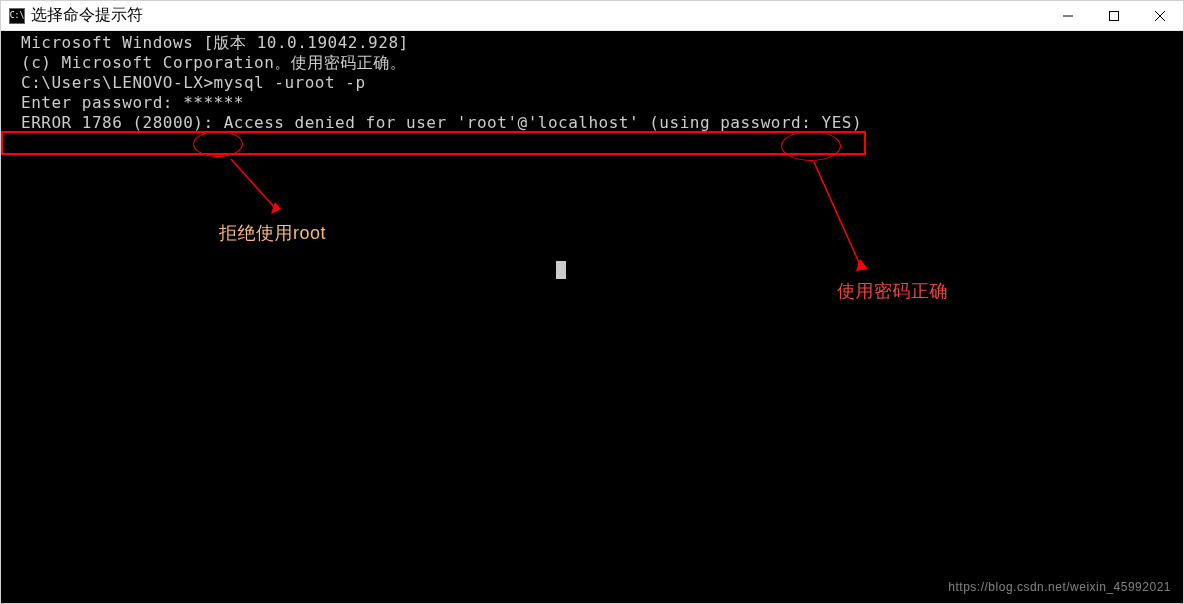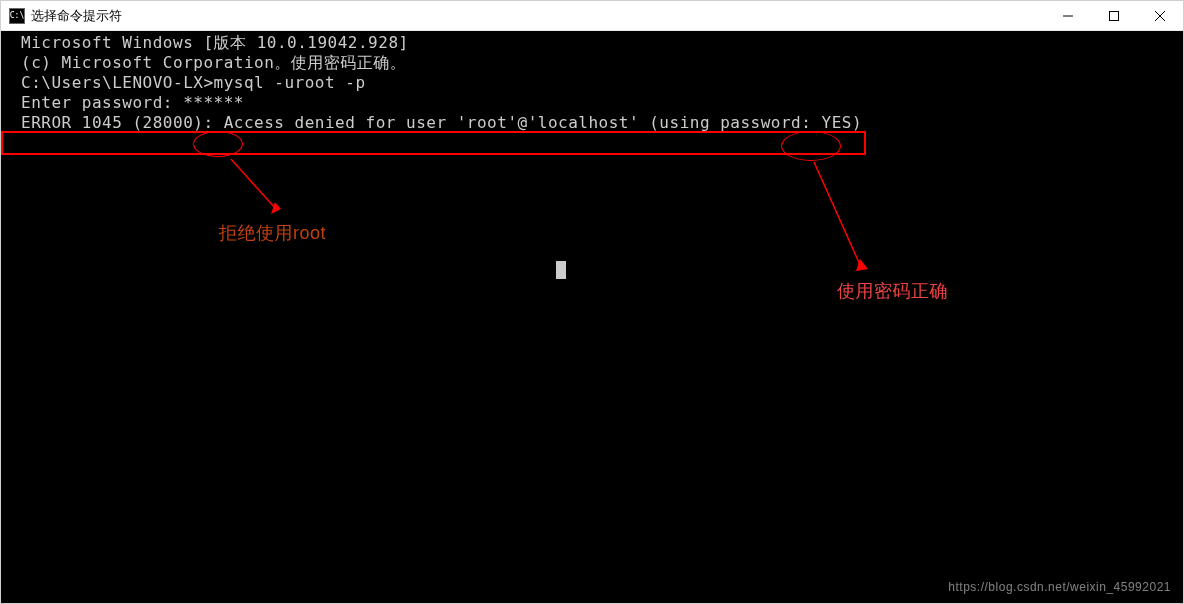--- a/index.html
+++ b/index.html
@@ -1,29 +1,29 @@
 <!DOCTYPE html>
 <html><head>
   <meta charset="utf-8">
   <style>
     * { margin: 0; padding: 0; box-sizing: border-box; }
     body { width: 1184px; height: 604px; background: #fff; font-family: "Microsoft YaHei", sans-serif; overflow: hidden; position: relative; }
     .window { width: 1184px; height: 604px; border: 1px solid #d0d0d0; display: flex; flex-direction: column; }
     .titlebar { height: 30px; background: #fff; display: flex; align-items: center; border-bottom: 1px solid #e8e8e8; }
     .title-icon { width: 16px; height: 16px; margin: 0 6px 0 8px; display: inline-flex; align-items: center; justify-content: center; background: #000; border: 1px solid #666; font-size: 8px; color: #fff; font-family: monospace; }
-    .title-text { font-size: 13px; color: #000; flex: 1; }
+    .title-text { font-size: 16px; color: #000; flex: 1; }
     .win-controls { display: flex; height: 100%; }
     .win-btn { width: 46px; height: 100%; display: flex; align-items: center; justify-content: center; cursor: pointer; }
     .win-btn svg { width: 10px; height: 10px; }
     .terminal { flex: 1; background: #000; padding: 2px 20px; font-family: "NSimSun", "Consolas", monospace; font-size: 16px; line-height: 20px; color: #ccc; position: relative; letter-spacing: 0.5px; }
     .term-line { white-space: pre; }
     .highlight-box { position: absolute; border: 2px solid #ff0000; pointer-events: none; }
     .cursor-block { display: inline-block; width: 10px; height: 18px; background: #ccc; vertical-align: text-bottom; }
     .annotation { position: absolute; color: #ef4444; font-size: 18px; font-family: "Microsoft YaHei", sans-serif; }
-    .anno-root { color: #c2410c; }
+    .anno-root { color: #fdba74; }
     .arrow { position: absolute; pointer-events: none; }
     .ellipse { position: absolute; border: 1px solid #ff0000; border-radius: 50%; pointer-events: none; }
     .watermark { position: absolute; right: 12px; bottom: 6px; color: rgba(230,230,230,0.55); font-size: 12px; font-family: Arial, sans-serif; text-shadow: 0 0 2px rgba(0,0,0,0.5); }
   </style>
 </head>
 <body>
 
 <div class="window">
   <div class="titlebar">
     <span class="title-icon">C:\</span>
@@ -47,21 +47,21 @@
       </div>
     </div>
   </div>
 
   <div class="terminal">
     <div class="term-line">Microsoft Windows [版本 10.0.19042.928]</div>
     <div class="term-line">(c) Microsoft Corporation。使用密码正确。</div>
     <div class="term-line"></div>
     <div class="term-line">C:\Users\LENOVO-LX&gt;mysql -uroot -p</div>
     <div class="term-line">Enter password: ******</div>
-    <div class="term-line">ERROR 1045 (28000): Access denied for user 'root'@'localhost' (using password: YES)</div>
+    <div class="term-line">ERROR 1786 (28000): Access denied for user 'root'@'localhost' (using password: YES)</div>
     <div class="term-line"></div>
 
     <div class="highlight-box" style="left:0px; top:100px; width:865px; height:24px;"></div>
 
     <div class="ellipse" style="left:192px; top:100px; width:50px; height:26px;"></div>
     <div class="ellipse" style="left:780px; top:100px; width:60px; height:30px;"></div>
 
     <svg class="arrow" style="left:220px; top:123px; width:70px; height:70px;" viewBox="0 0 70 70">
       <line x1="10" y1="5" x2="55" y2="55" stroke="#ff0000" stroke-width="1.5"></line>
       <polygon points="50,60 60,55 54,48" fill="#ff0000"></polygon>

